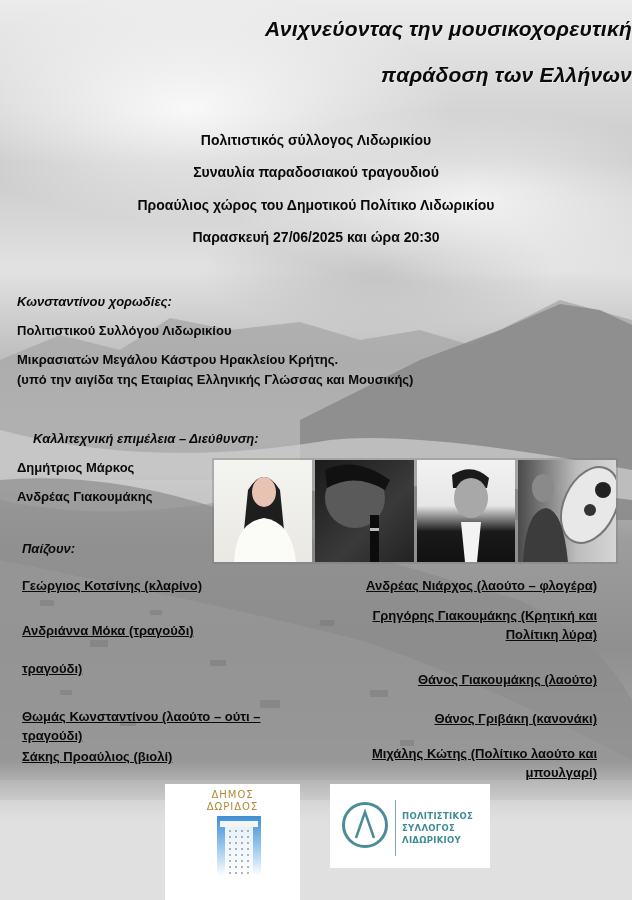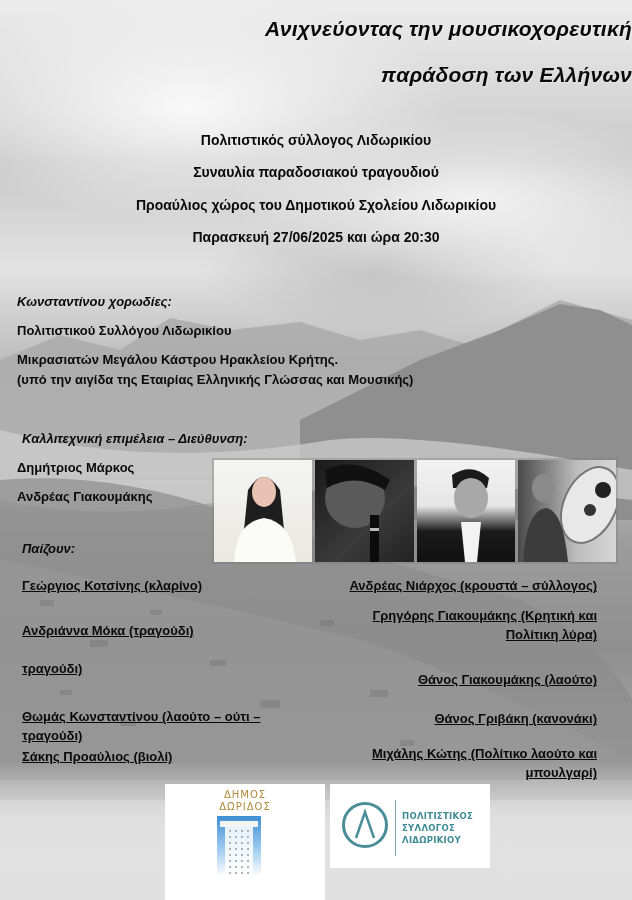--- a/index.html
+++ b/index.html
@@ -64,21 +64,21 @@
   .photo { position: relative; flex: 1; overflow: hidden; }
   .p1 { background: linear-gradient(#f4f4f1, #e9e8e3); }
   .p2 { background: linear-gradient(135deg, #1a1a1a, #3a3a3a 60%, #222); }
   .p3 { background: linear-gradient(#f2f2f2 0%, #e6e6e6 45%, #1a1a1a 70%, #111 100%); }
   .p4 { background: linear-gradient(90deg, #4a4a4a, #bdbdbd 60%, #d6d6d6); }
 
   
   .logo-box {
     position: absolute; background: #ffffff;
   }
-  .logo-dimos { left: 165px; top: 784px; width: 160px; height: 116px; }
+  .logo-dimos { left: 165px; top: 784px; width: 135px; height: 116px; }
   .logo-syllogos { left: 330px; top: 784px; width: 160px; height: 84px; }
   .dimos-name {
     position: absolute; left: 0; right: 0; text-align: center;
     color: #b08a3a; font-size: 10px; letter-spacing: 1px; font-family: "DejaVu Sans", sans-serif;
   }
   .dn1 { top: 5px; } .dn2 { top: 17px; }
   .dimos-column {
     position: absolute; left: 52px; top: 32px; width: 44px; height: 60px;
     background: linear-gradient(#3d8fd4, #9fcbef 55%, #ffffff);
   }
@@ -123,29 +123,29 @@
     </g>
   </svg>
   <div class="bg-bottom-fade"></div>
 </div>
 
 <div class="title t1">Ανιχνεύοντας την μουσικοχορευτική</div>
 <div class="title t2">παράδοση των Ελλήνων</div>
 
 <div class="info i1">Πολιτιστικός σύλλογος Λιδωρικίου</div>
 <div class="info i2">Συναυλία παραδοσιακού τραγουδιού</div>
-<div class="info i3">Προαύλιος χώρος του Δημοτικού Σχολείου Λιδωρικίου</div>
+<div class="info i3">Προαύλιος χώρος του Δημοτικού Πολίτικο Λιδωρικίου</div>
 <div class="info i4">Παρασκευή 27/06/2025 και ώρα 20:30</div>
 
 <div class="sec-head" style="left:17px; top:294px;">Κωνσταντίνου χορωδίες:</div>
 <div class="line" style="left:17px; top:323px;">Πολιτιστικού Συλλόγου Λιδωρικίου</div>
 <div class="line" style="left:17px; top:352px;">Μικρασιατών Μεγάλου Κάστρου Ηρακλείου Κρήτης.</div>
 <div class="line" style="left:17px; top:372px;">(υπό την αιγίδα της Εταιρίας Ελληνικής Γλώσσας και Μουσικής)</div>
 
-<div class="sec-head" style="left:22px; top:431px;">Καλλιτεχνική επιμέλεια – Διεύθυνση:</div>
+<div class="sec-head" style="left:33px; top:431px;">Καλλιτεχνική επιμέλεια – Διεύθυνση:</div>
 <div class="line" style="left:17px; top:460px;">Δημήτριος Μάρκος</div>
 <div class="line" style="left:17px; top:489px;">Ανδρέας Γιακουμάκης</div>
 
 <div class="photos">
   <div class="photo p1">
     <svg width="100" height="102" viewBox="0 0 100 102">
       <path d="M34 30 Q50 4 66 30 L70 70 L30 70 Z" fill="#1e1e1e"></path>
       <ellipse cx="50" cy="32" rx="12" ry="15" fill="#e8c2b2"></ellipse>
       <path d="M20 102 Q22 62 50 58 Q78 62 82 102 Z" fill="#fbfbf8"></path>
     </svg>
@@ -189,21 +189,21 @@
 </div>
 <div class="perf" style="left:22px; top:707px;">
   <div>Θωμάς Κωνσταντίνου (λαούτο – ούτι –</div>
   <div>τραγούδι)</div>
 </div>
 <div class="perf" style="left:22px; top:747px;">
   <div>Σάκης Προαύλιος (βιολί)</div>
 </div>
 
 <div class="perf right" style="right:35px; top:576px;">
-  <div>Ανδρέας Νιάρχος (κρουστά – σύλλογος)</div>
+  <div>Ανδρέας Νιάρχος (λαούτο – φλογέρα)</div>
 </div>
 <div class="perf right" style="right:35px; top:606px;">
   <div>Γρηγόρης Γιακουμάκης (Κρητική και</div>
   <div>Πολίτικη λύρα)</div>
 </div>
 <div class="perf right" style="right:35px; top:670px;">
   <div>Θάνος Γιακουμάκης (λαούτο)</div>
 </div>
 <div class="perf right" style="right:35px; top:709px;">
   <div>Θάνος Γριβάκη (κανονάκι)</div>

